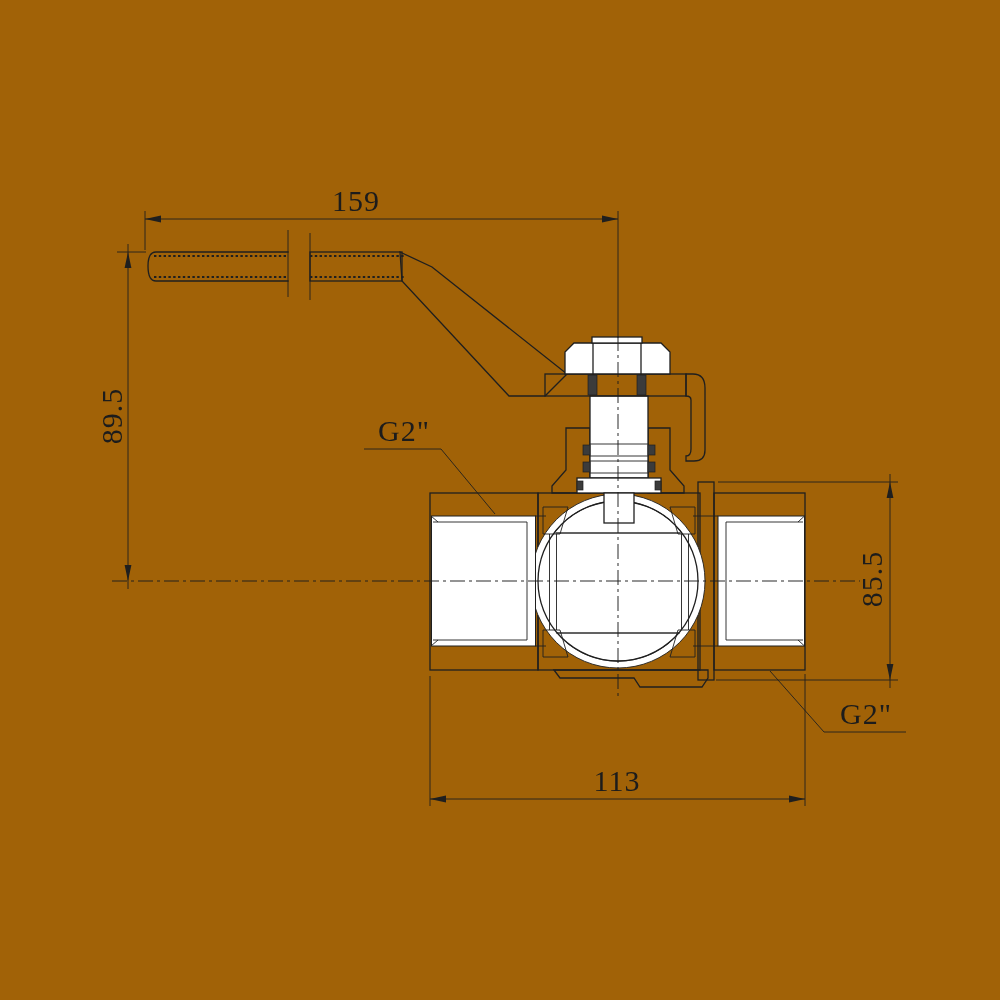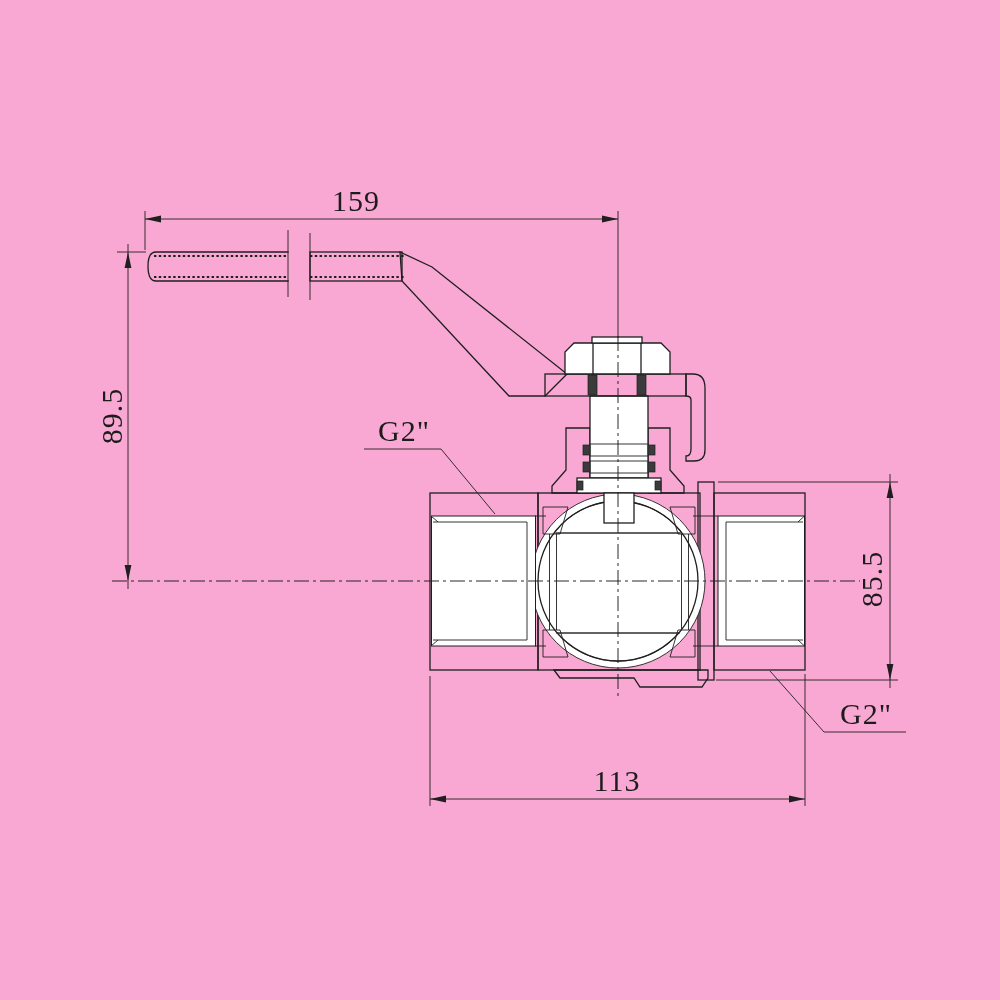--- a/index.html
+++ b/index.html
@@ -1,16 +1,16 @@
 <!DOCTYPE html>
 <html><head>
 <meta charset="utf-8">
 <style>
   html,body { margin:0; padding:0; background:#ffffff; }
-  .page { position:relative; width:1000px; height:1000px; background:#f9a8d4; overflow:hidden; }
+  .page { position:relative; width:1000px; height:1000px; background:#a16207; overflow:hidden; }
   svg { display:block; }
   
   .o    { fill:none; stroke-width:1.3; stroke-linecap:square; }
   .thin { fill:none; stroke-width:0.9;  stroke-linecap:butt; }
   .white{ fill:#ffffff; stroke-width:1.3; }
   .whitethin{ fill:#ffffff; stroke-width:1.0; }
   .cl   { fill:none; stroke-width:0.95; stroke-dasharray:15 4 3 4; }
   .knurl{ fill:none; stroke-width:2.2; stroke-dasharray:2.4 2.4; }
   .arw  { stroke:none; fill:#1f1f1f; }
   .dark { fill:#3b3b3b; stroke-width:0.7; }

